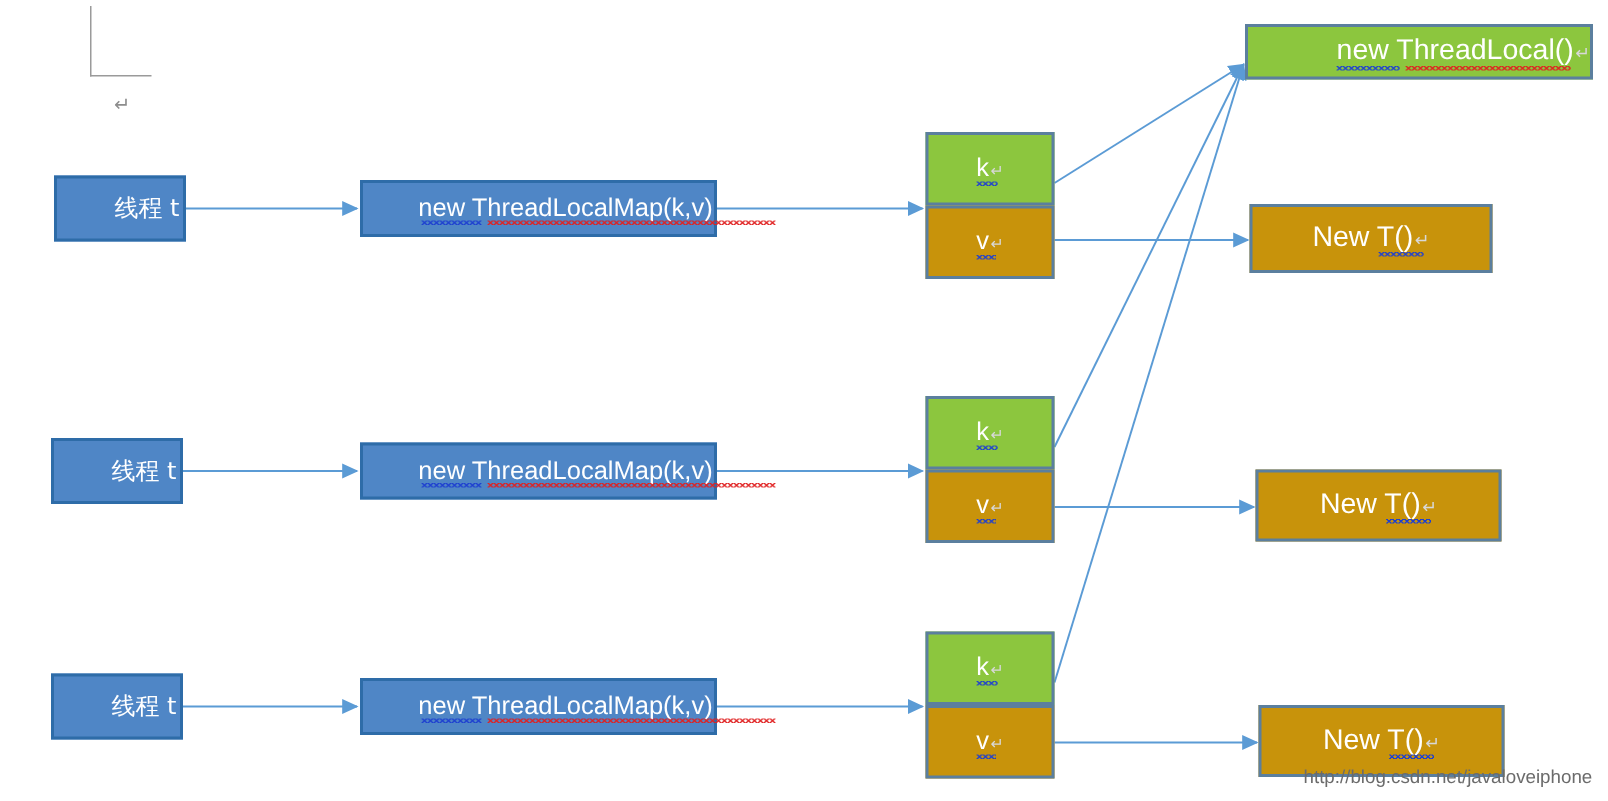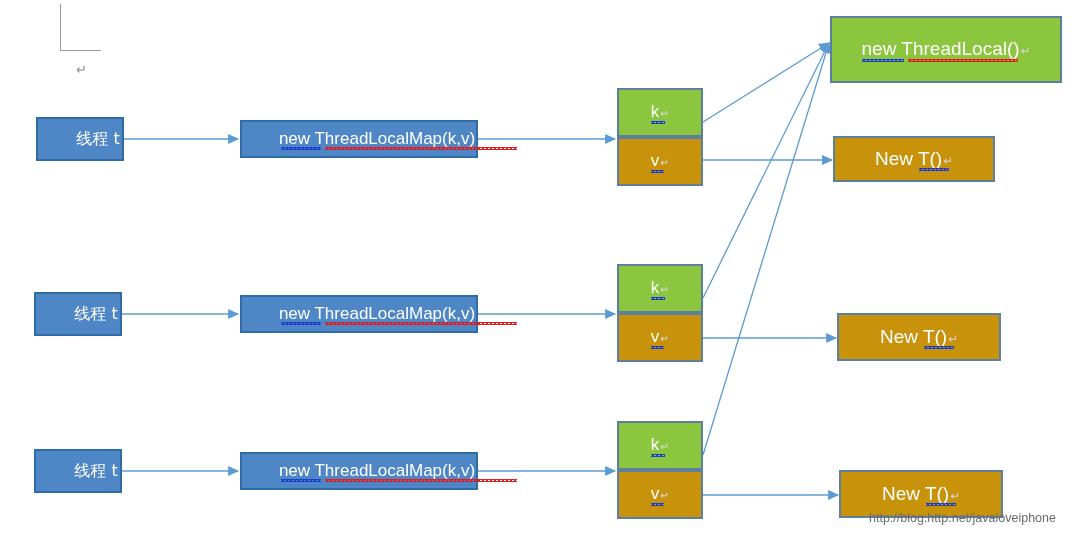--- a/index.html
+++ b/index.html
@@ -239,23 +239,23 @@
     </span>
   </div>
 
   <div class="box box-gold" style="left:839px; top:470px; width:164px; height:48px; font-size:19px;">
     <span class="label">
       <span>New T()</span><span class="ret">↵</span>
       <span class="sq sq-blue" style="left:44px; width:30px;"></span>
     </span>
   </div>
 
-  <div class="box box-green" style="left:830px; top:16px; width:232px; height:67px; font-size:19px;">
+  <div class="box box-green" style="left:830px; top:16px; width:232px; height:37px; font-size:19px;justify-content:flex-end;">
     <span class="label">
       <span>new ThreadLocal()</span><span class="ret">↵</span>
       <span class="sq sq-blue" style="left:0px; width:42px;"></span>
       <span class="sq sq-red" style="left:46px; width:110px;"></span>
     </span>
   </div>
 
-  <div class="watermark" style="left:869px; top:511px;">http://blog.http.net/javaloveiphone</div>
+  <div class="watermark" style="left:869px; top:511px;">http://blog.csdn.net/javaloveiphone</div>
 
 </div>
 
 </body></html>

